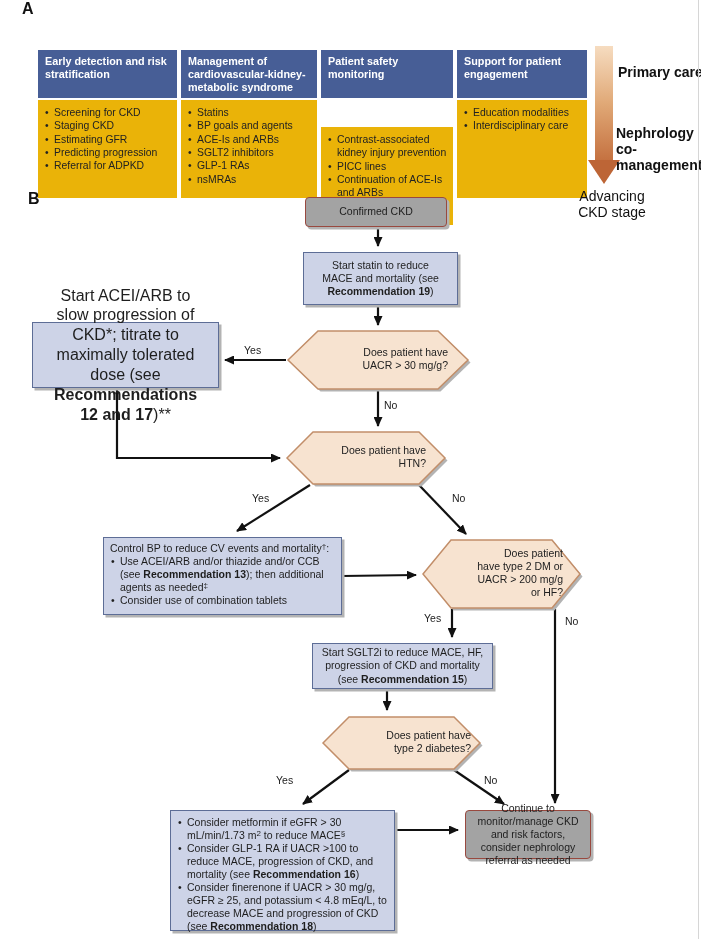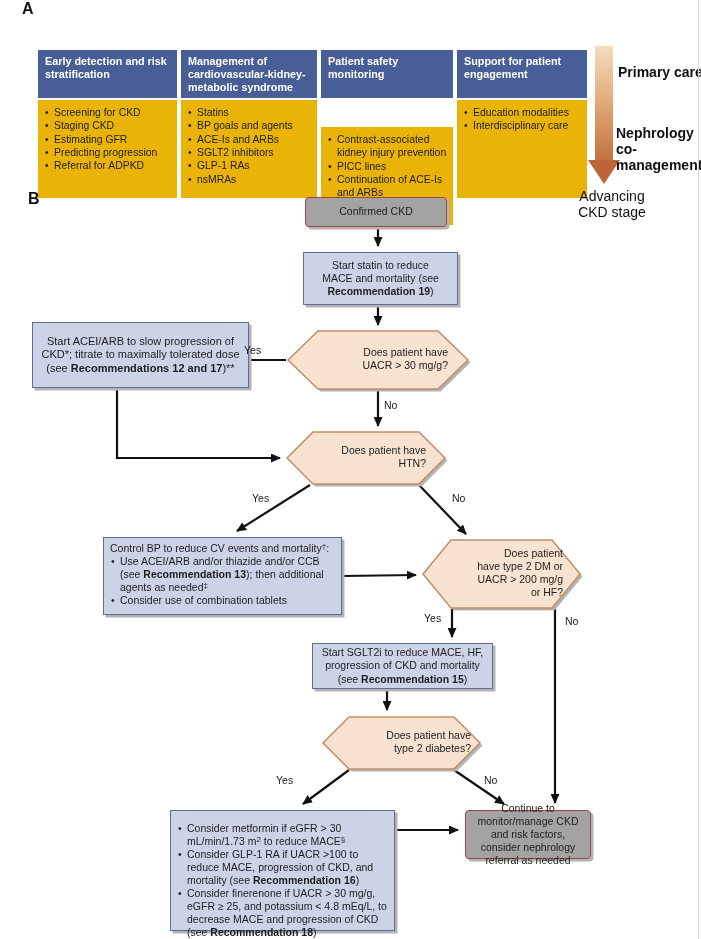--- a/index.html
+++ b/index.html
@@ -132,39 +132,39 @@
       <polygon points="323,743 349,717 454,717 480,743 454,769 349,769" fill="#f7e3d0" stroke="#c28e69" stroke-width="1.5"></polygon>
     </g>
   </svg>
 
   <div class="box pink center" style="left:305px;top:197px;width:142px;height:30px;">Confirmed CKD</div>
 
   <div class="box blue center" style="left:303px;top:252px;width:155px;height:53px;padding:2px 17px;">
       <div><span>Start statin to reduce MACE and mortality (see </span><span class="b">Recommendation 19</span><span>)</span></div>
     </div>
 
-  <div class="box blue center" style="left:32px;top:322px;width:217px;height:66px;padding:2px 4px;font-size:11px;">
+  <div class="box blue center" style="left:32px;top:322px;width:187px;height:66px;padding:2px 11px;font-size:16px;">
       <div><span>Start ACEI/ARB to slow progression of CKD*; titrate to maximally tolerated dose (see </span><span class="b">Recommendations 12 and 17</span><span>)**</span></div>
     </div>
 
   <div class="box blue" style="left:103px;top:537px;width:239px;height:78px;padding:4px 6px;">
     <div>
         <div><span>Control BP to reduce CV events and mortality</span><span class="sup">†</span><span>:</span></div>
       </div>
     <ul class="plain">
         <li><span>Use ACEI/ARB and/or thiazide and/or CCB (see </span><span class="b">Recommendation 13</span><span>); then additional agents as needed</span><span class="sup">‡</span></li>
         <li><span>Consider use of combination tablets</span></li>
       </ul>
   </div>
 
   <div class="box blue center" style="left:312px;top:643px;width:181px;height:46px;padding:2px 4px;">
       <div><span>Start SGLT2i to reduce MACE, HF, progression of CKD and mortality (see </span><span class="b">Recommendation 15</span><span>)</span></div>
     </div>
 
-  <div class="box blue" style="left:170px;top:810px;width:225px;height:121px;padding:11px 6px;">
+  <div class="box blue" style="left:170px;top:810px;width:225px;height:121px;padding:5px 6px;">
     <ul class="plain">
         <li><span>Consider metformin if eGFR &gt; 30 mL/min/1.73 m</span><span class="sup">2</span><span> to reduce MACE</span><span class="sup">§</span></li>
         <li><span>Consider GLP-1 RA if UACR &gt;100 to reduce MACE, progression of CKD, and mortality (see </span><span class="b">Recommendation 16</span><span>)</span></li>
         <li><span>Consider finerenone if UACR &gt; 30 mg/g, eGFR ≥ 25, and potassium &lt; 4.8 mEq/L, to decrease MACE and progression of CKD (see </span><span class="b">Recommendation 18</span><span>)</span></li>
       </ul>
   </div>
 
   <div class="box pink center" style="left:465px;top:810px;width:126px;height:49px;padding:2px 4px;">Continue to monitor/manage CKD and risk factors, consider nephrology referral as needed</div>
 
   <div class="hextext" style="left:308px;top:346px;width:140px;">

